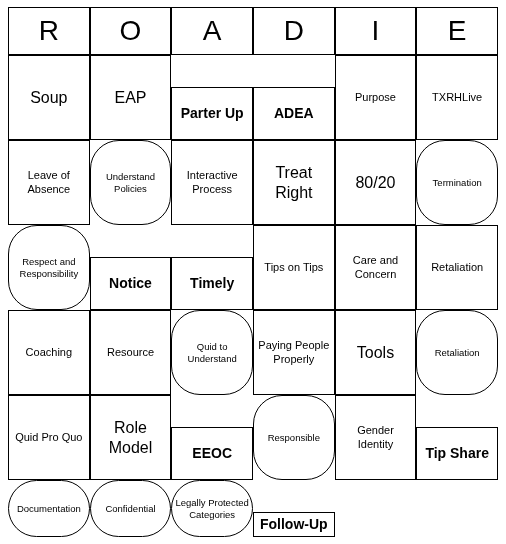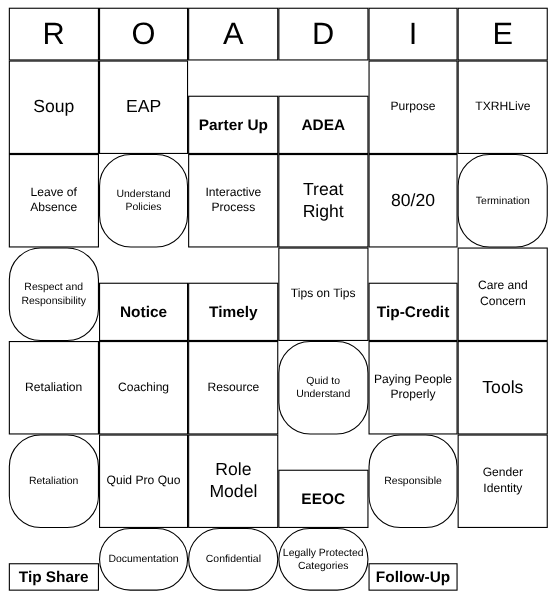--- a/index.html
+++ b/index.html
@@ -86,21 +86,20 @@
       <div class="cell cell-small">Leave of Absence</div>
       <div class="cell cell-xsmall">Understand Policies</div>
       <div class="cell cell-small">Interactive Process</div>
       <div class="cell cell-large">Treat Right</div>
       <div class="cell cell-large">80/20</div>
       <div class="cell cell-xsmall">Termination</div>
       <div class="cell cell-xsmall">Respect and Responsibility</div>
       <div class="cell cell-medium">Notice</div>
       <div class="cell cell-medium">Timely</div>
       <div class="cell cell-small">Tips on Tips</div>
-      <div class="cell cell-medium">Tip-Credit</div>
       <div class="cell cell-small">Care and Concern</div>
       <div class="cell cell-small">Retaliation</div>
       <div class="cell cell-small">Coaching</div>
       <div class="cell cell-small">Resource</div>
       <div class="cell cell-xsmall">Quid to Understand</div>
       <div class="cell cell-small">Paying People Properly</div>
       <div class="cell cell-large">Tools</div>
       <div class="cell cell-xsmall">Retaliation</div>
       <div class="cell cell-small">Quid Pro Quo</div>
       <div class="cell cell-large">Role Model</div>

